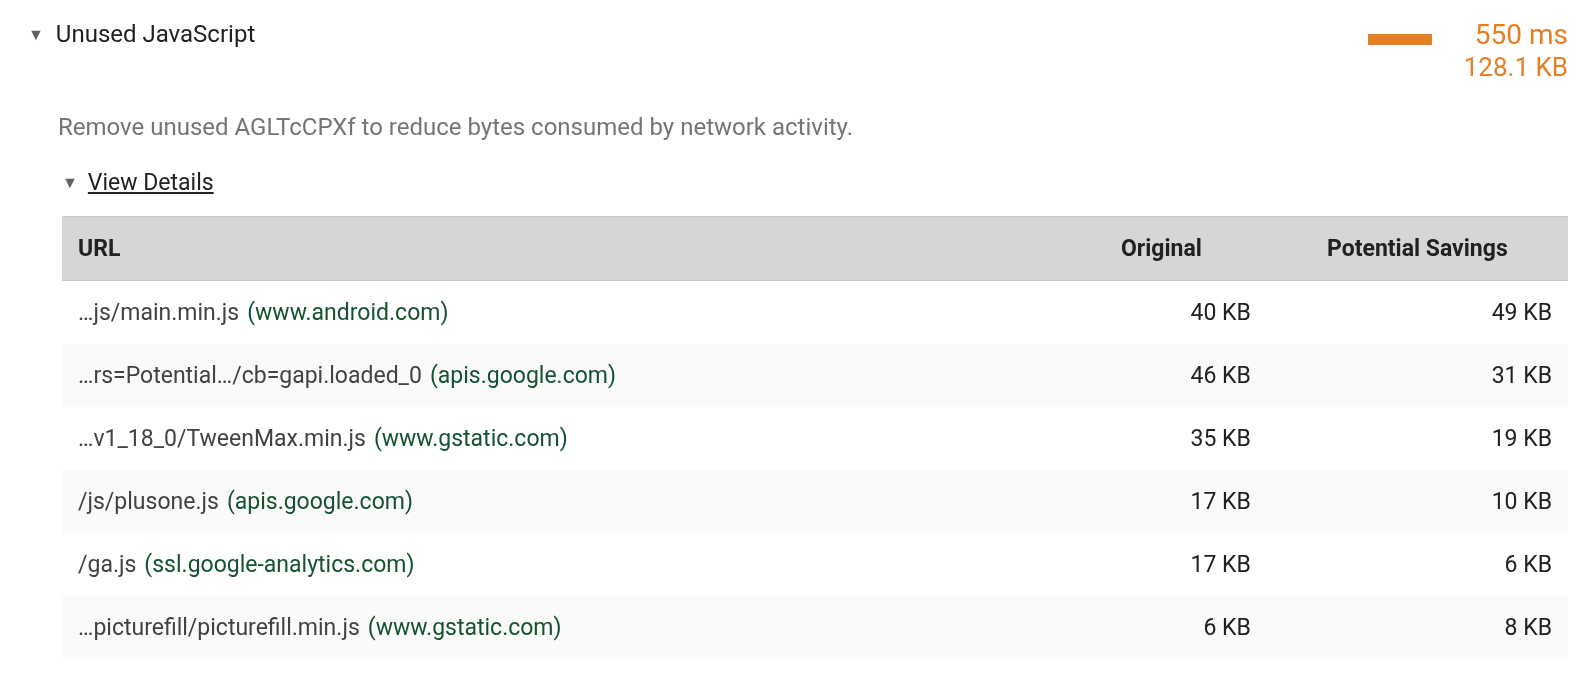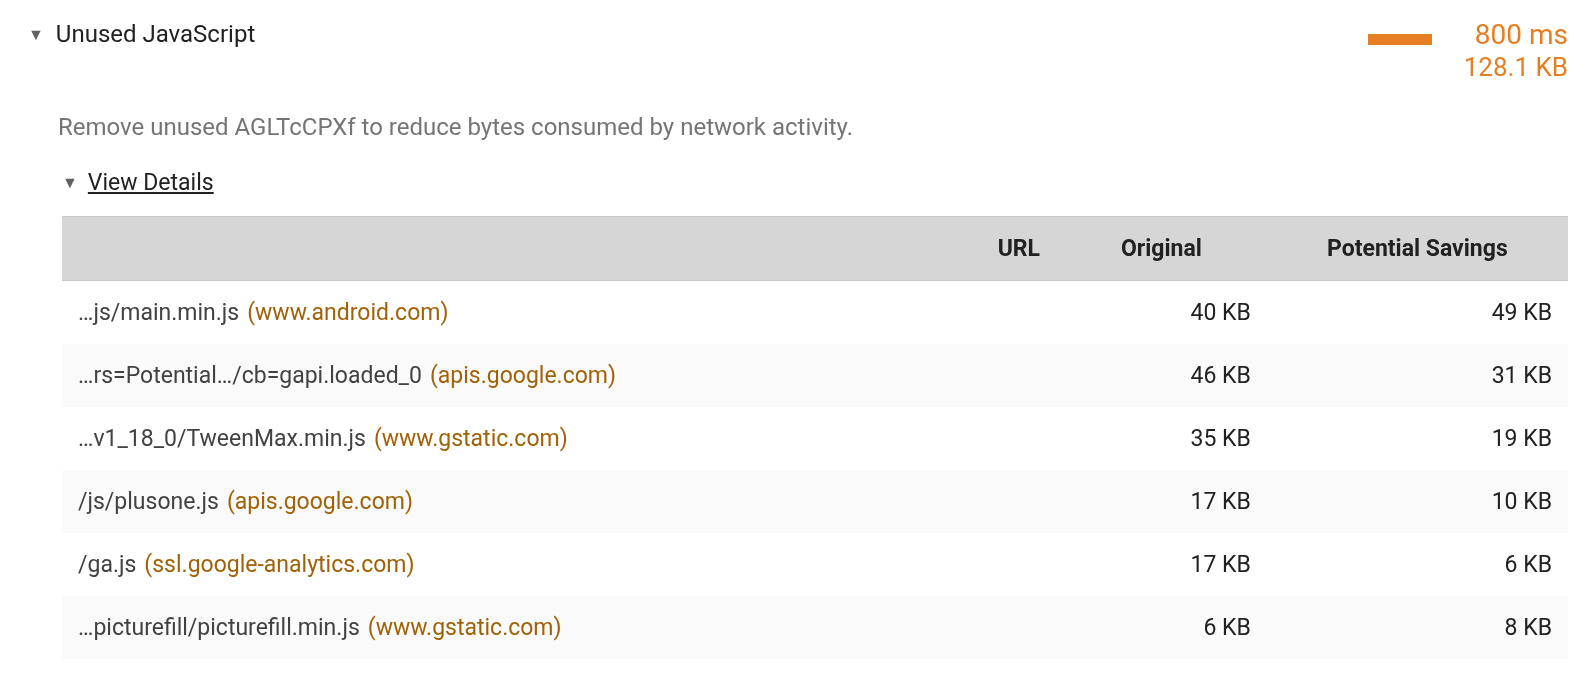--- a/index.html
+++ b/index.html
@@ -75,21 +75,21 @@
     .table-wrap {
       margin-left: 34px;
     }
     table {
       width: 100%;
       border-collapse: collapse;
       font-size: 23px;
     }
     thead th {
       background: #d6d6d6;
-      text-align: right;
+      text-align: left;
       font-weight: 700;
       color: #212121;
       padding: 18px 16px;
       border-top: 1px solid #c9c9c9;
       border-bottom: 1px solid #c9c9c9;
     }
     thead th.col-original, thead th.col-savings {
       text-align: center;
       margin-top: 36px;
     }
@@ -100,40 +100,40 @@
       color: #212121;
       white-space: nowrap;
     }
     tbody td.col-url {
       color: #424242;
     }
     tbody td.col-url .path {
       color: #424242;
     }
     tbody td.col-url .host {
-      color: #a16207;
+      color: #14532d;
       margin-left: 8px;
     }
     tbody td.col-original, tbody td.col-savings {
       text-align: right;
     }
     .col-url { width: 66%; }
     .col-original { width: 14%; }
     .col-savings { width: 20%; }
   </style>
 </head>
 <body>
 
 <div class="audit-header">
   <span class="toggle">▼</span>
   <span class="title">Unused JavaScript</span>
   <span class="spacer"></span>
   <span class="metric-bar"></span>
   <div class="metrics">
-    <div class="metric-time">800 ms</div>
+    <div class="metric-time">550 ms</div>
     <div class="metric-size">128.1 KB</div>
   </div>
 </div>
 
 <div class="description">Remove unused AGLTcCPXf to reduce bytes consumed by network activity.</div>
 
 <div class="view-details">
   <span class="toggle">▼</span>
   <span class="label">View Details</span>
 </div>

